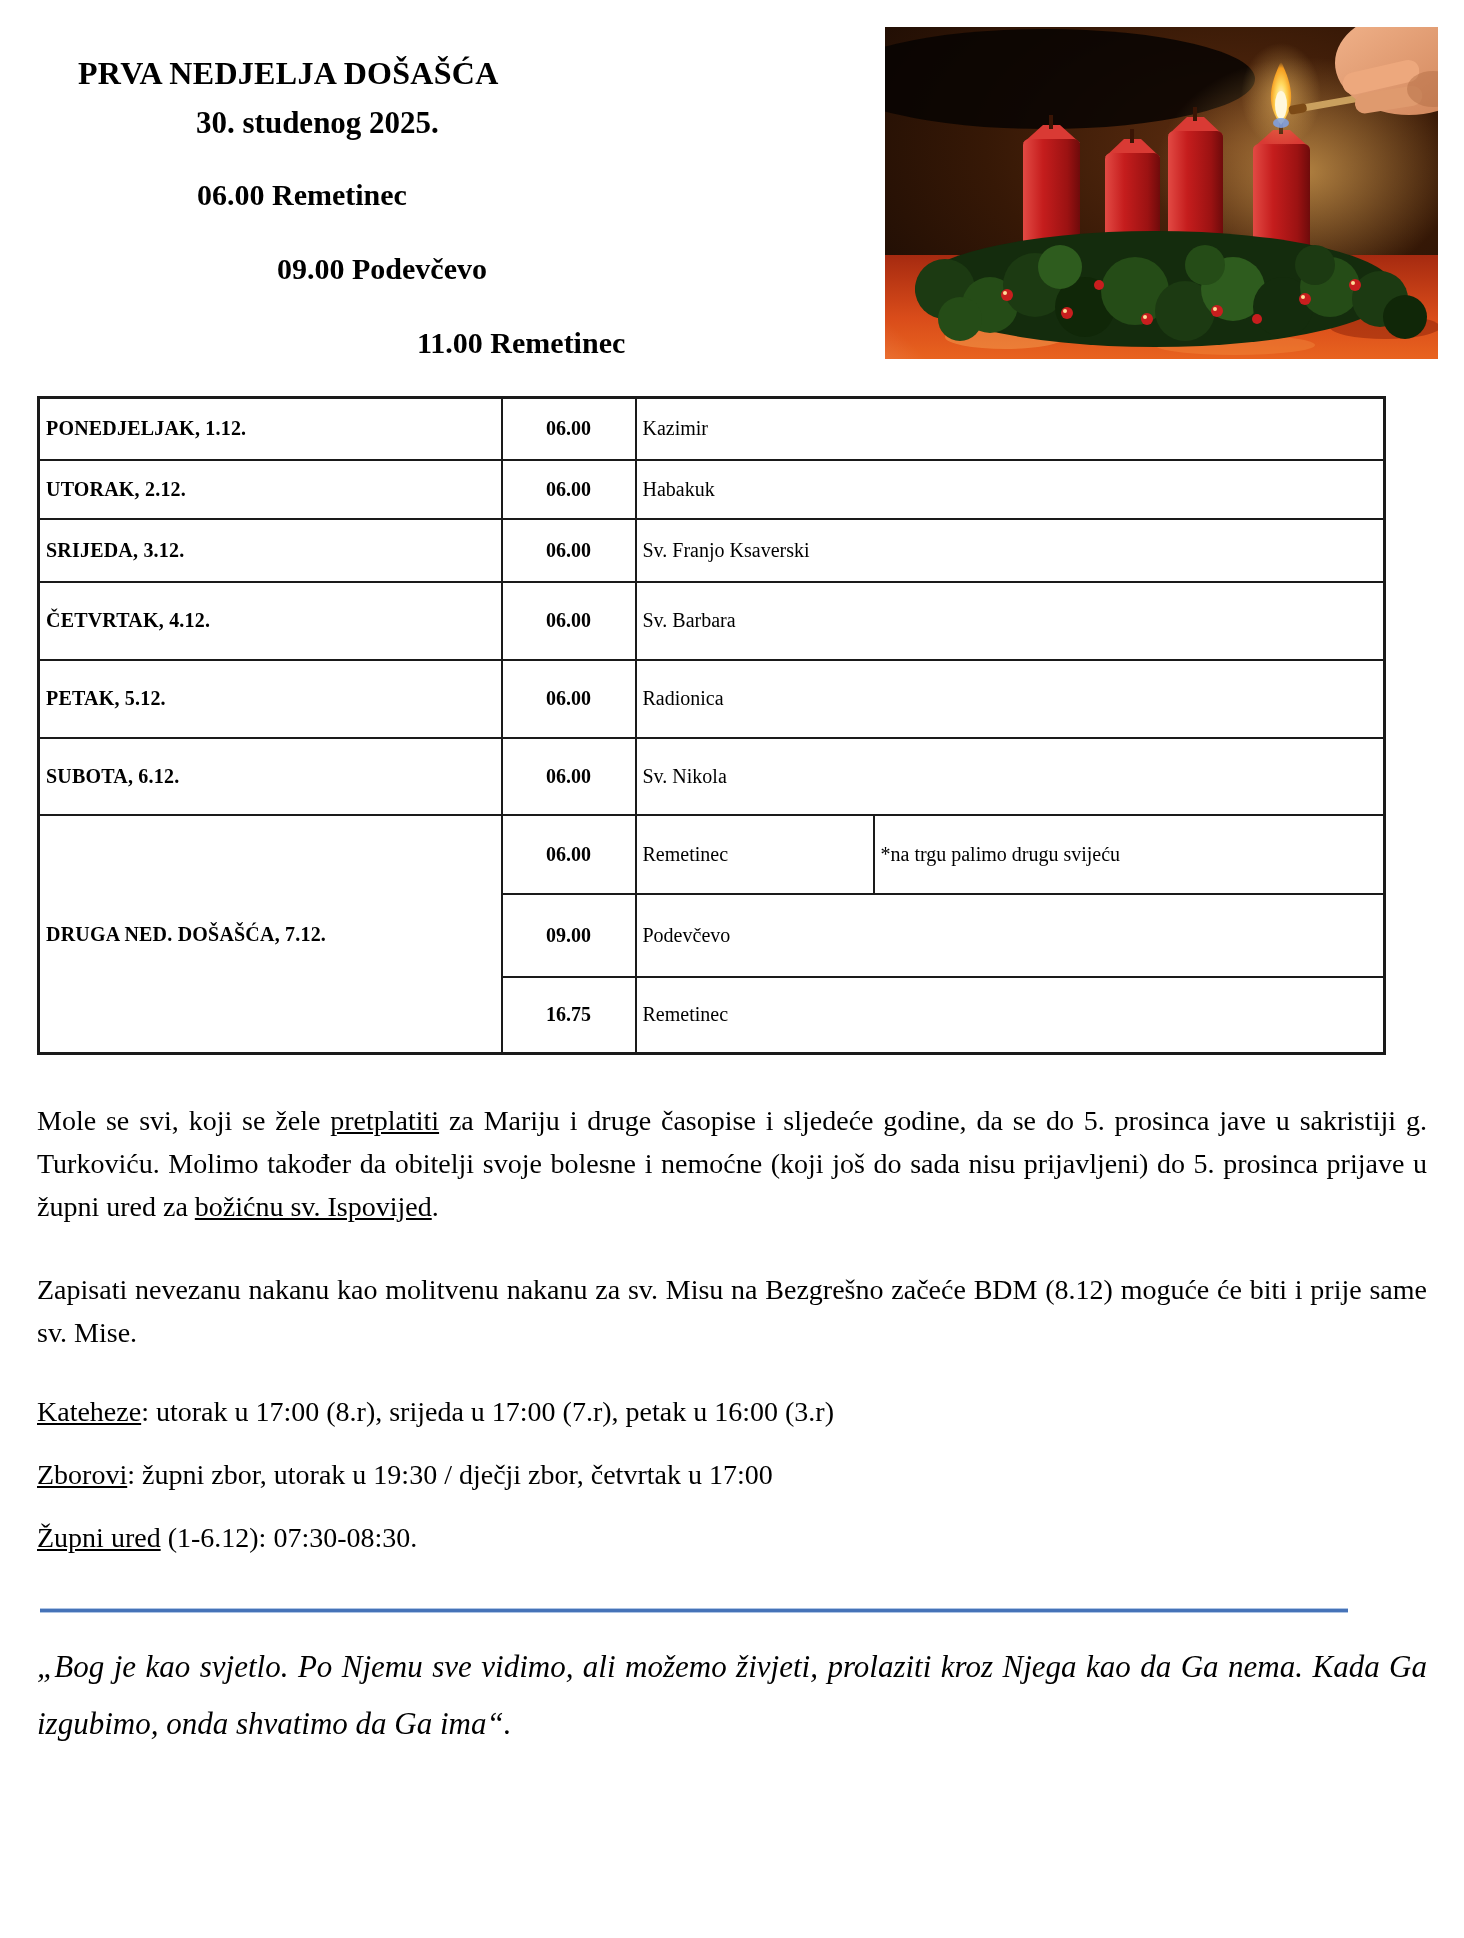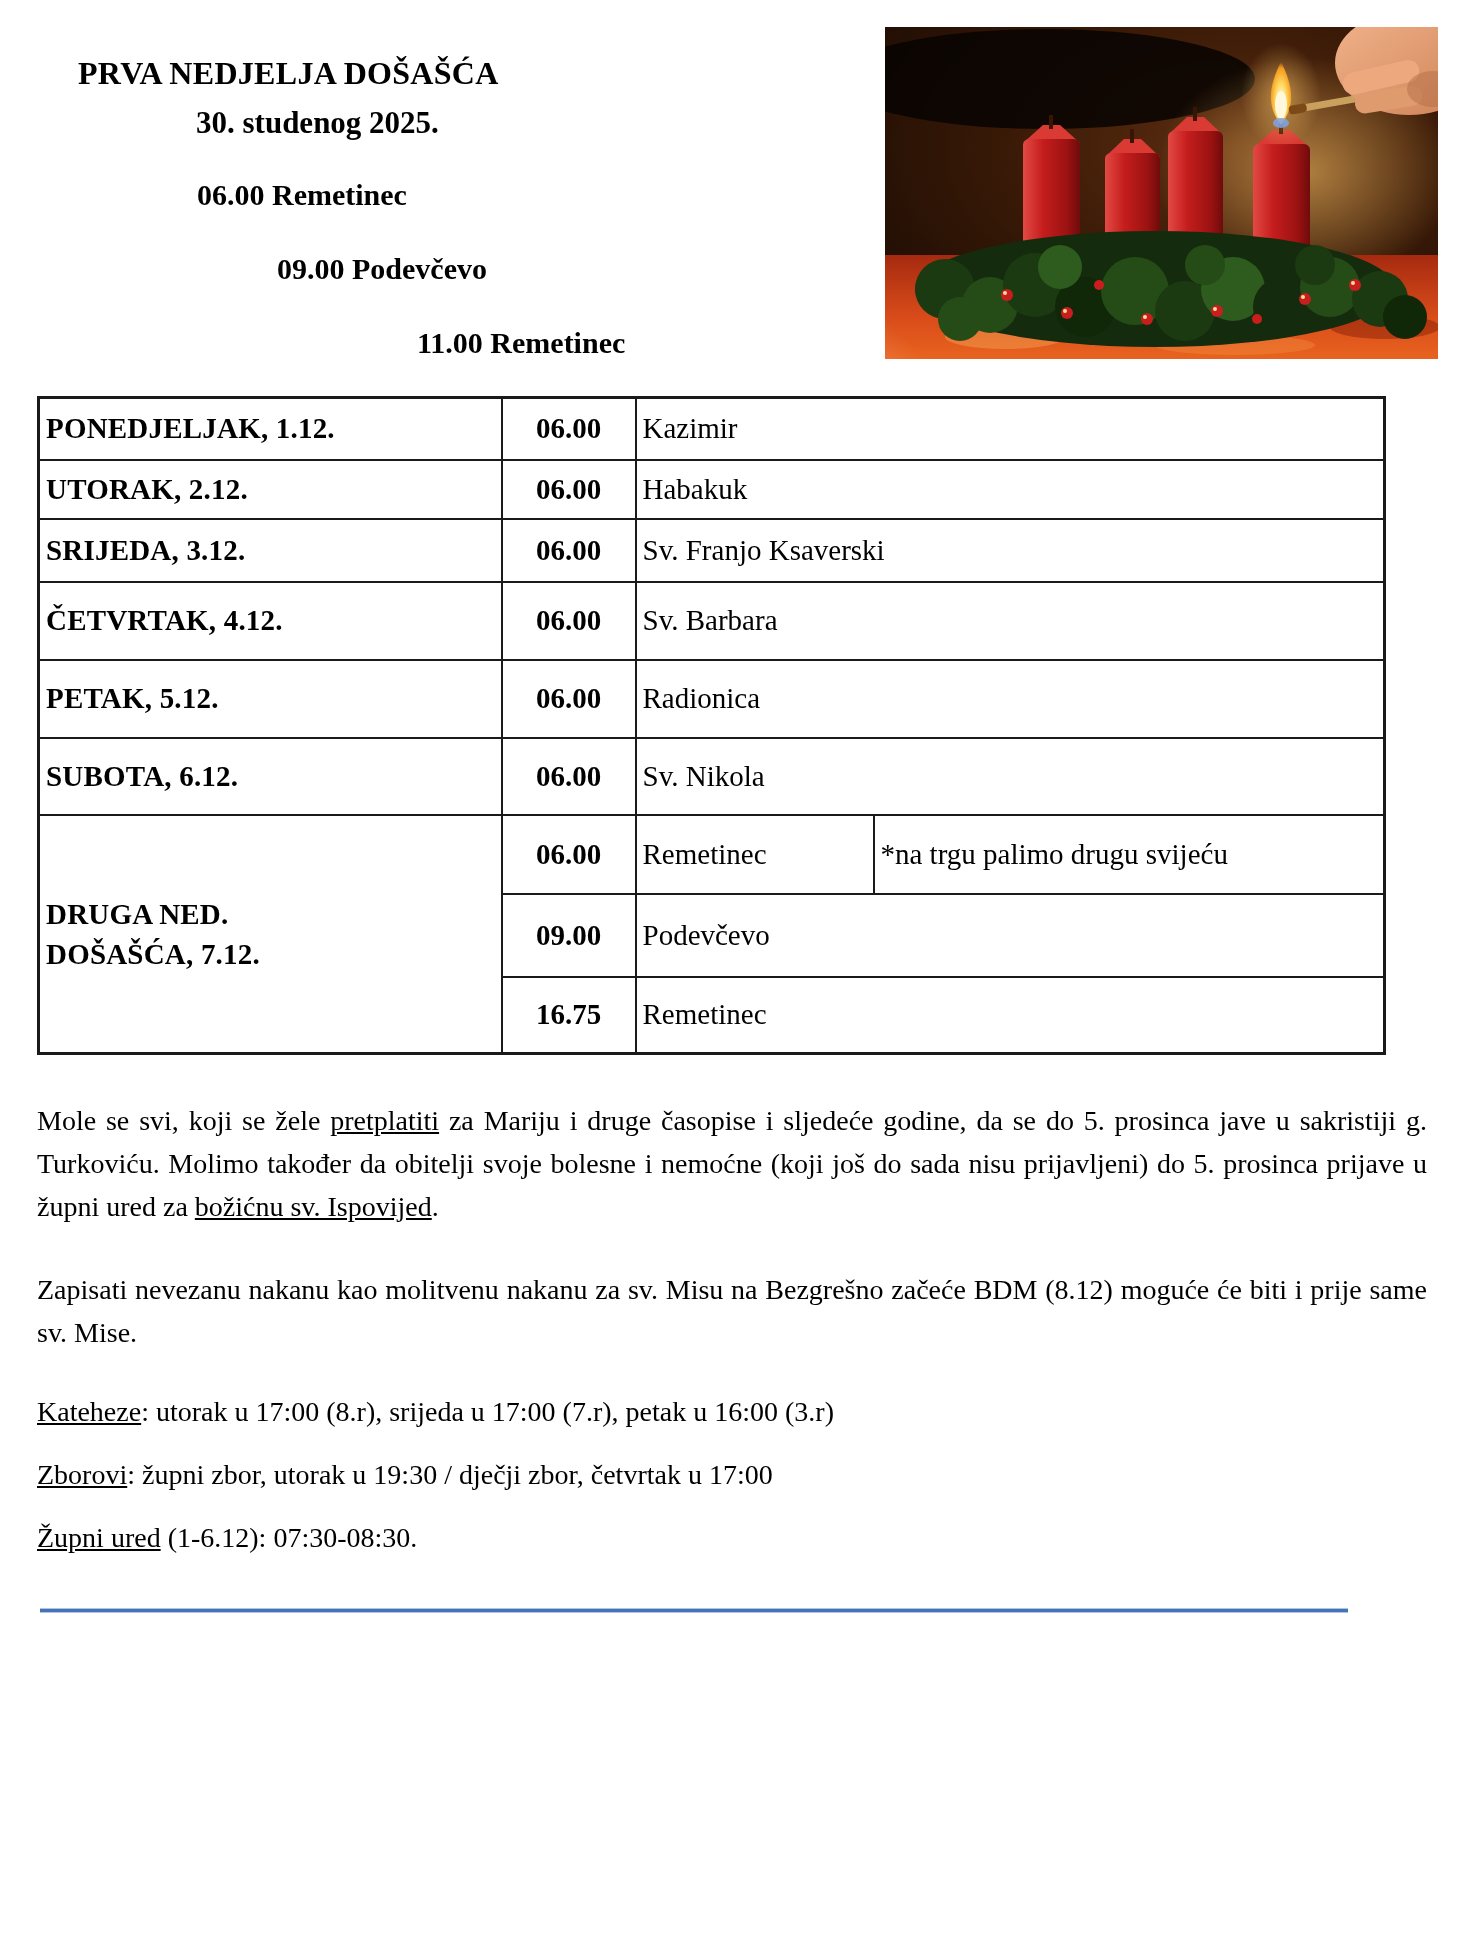--- a/index.html
+++ b/index.html
@@ -32,21 +32,21 @@
   }
 
   table.schedule{
     margin-top:32px;
     border-collapse:collapse;table-layout:fixed;
     width:1346px;
     border:3px solid #1a1a1a;
   }
   table.schedule td{
     border:2px solid #1a1a1a;
-    font-size:29px;
+    font-size:20px;
     vertical-align:middle;
     padding:2px 6px;
     overflow:hidden;
   }
   td.day{font-weight:bold;padding-left:14px;letter-spacing:.2px;}
   td.time{font-weight:bold;text-align:center;}
   td.nm{padding-left:18px;}
   td.note{padding-left:12px;font-size:28px;}
   td.day-span{vertical-align:top;padding-top:12px;}
   .day-narrow{display:inline-block;width:312px;line-height:40px;}
@@ -272,15 +272,16 @@
 
 
     <p class="para">Zapisati nevezanu nakanu kao molitvenu nakanu za sv. Misu na Bezgrešno začeće BDM (8.12) moguće će biti i prije same sv. Mise.</p>
 
     <div class="info-line first"><span class="u">Kateheze</span><span>: utorak u 17:00 (8.r), srijeda u 17:00 (7.r), petak u 16:00 (3.r)</span></div>
     <div class="info-line"><span class="u">Zborovi</span><span>: župni zbor, utorak u 19:30 / dječji zbor, četvrtak u 17:00</span></div>
     <div class="info-line"><span class="u">Župni ured</span><span> (1-6.12): 07:30-08:30.</span></div>
 
     <div class="divider"></div>
 
+    <p class="quote">„Bog je kao svjetlo. Po Njemu sve vidimo, ali možemo živjeti, prolaziti kroz Njega kao da Ga nema. Kada Ga izgubimo, onda shvatimo da Ga ima“.</p>
   </div>
 
 </div>
 
 </body></html>

